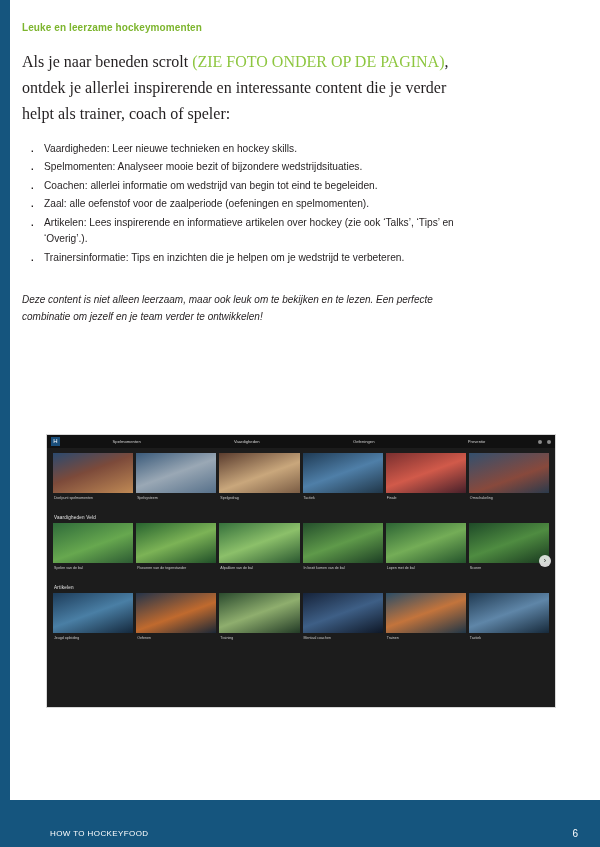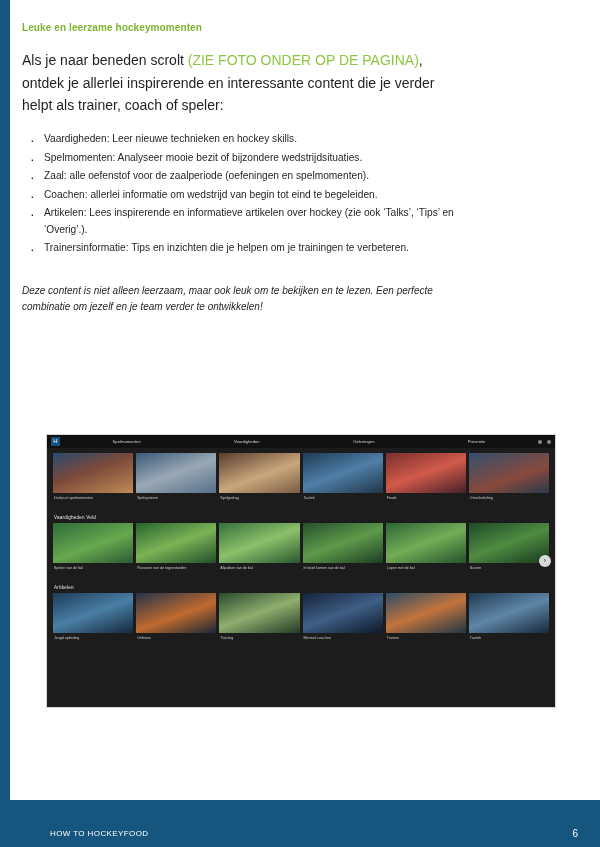--- a/index.html
+++ b/index.html
@@ -45,25 +45,26 @@
     width: 540px;
   }
   h1.title {
     font-size: 10px;
     color: #7db52e;
     font-weight: bold;
     margin: 0 0 16px 0;
     letter-spacing: 0.1px;
   }
   p.para {
-    font-size: 14px;
+    font-size: 16px;
     line-height: 1.62;
     color: #231f20;
     margin: 0 0 14px 0;
     max-width: 440px;
+    font-family: Liberation Serif, serif;
   }
   .hl-green {
     color: #8dc63f;
   }
   ul.bullets {
     margin: 0 0 26px 0;
     padding: 0;
     list-style: none;
     max-width: 450px;
   }
@@ -251,24 +252,24 @@
   <div class="left-bar-green"></div>
 
   <div class="content">
     <h1 class="title">Leuke en leerzame hockeymomenten</h1>
 
     <p class="para"><span>Als je naar beneden scrolt </span><span class="hl-green">(ZIE FOTO ONDER OP DE PAGINA)</span><span>, ontdek je allerlei inspirerende en interessante content die je verder helpt als trainer, coach of speler:</span></p>
 
     <ul class="bullets">
       <li>Vaardigheden: Leer nieuwe technieken en hockey skills.</li>
       <li>Spelmomenten: Analyseer mooie bezit of bijzondere wedstrijdsituaties.</li>
+      <li>Coachen: allerlei informatie om wedstrijd van begin tot eind te begeleiden.</li>
       <li>Zaal: alle oefenstof voor de zaalperiode (oefeningen en spelmomenten).</li>
-      <li>Coachen: allerlei informatie om wedstrijd van begin tot eind te begeleiden.</li>
       <li>Artikelen: Lees inspirerende en informatieve artikelen over hockey (zie ook ‘Talks’, ‘Tips’ en ‘Overig’.).</li>
-      <li>Trainersinformatie: Tips en inzichten die je helpen om je trainingen te verbeteren.</li>
+      <li>Trainersinformatie: Tips en inzichten die je helpen om je wedstrijd te verbeteren.</li>
     </ul>
 
     <p class="italic">Deze content is niet alleen leerzaam, maar ook leuk om te bekijken en te lezen. Een perfecte combinatie om jezelf en je team verder te ontwikkelen!</p>
   </div>
 
   <div class="figure">
     <div class="fig-topbar">
       <div class="fig-logo">H</div>
       <div class="fig-nav">
         <span class="fig-navitem">Spelmomenten</span>

